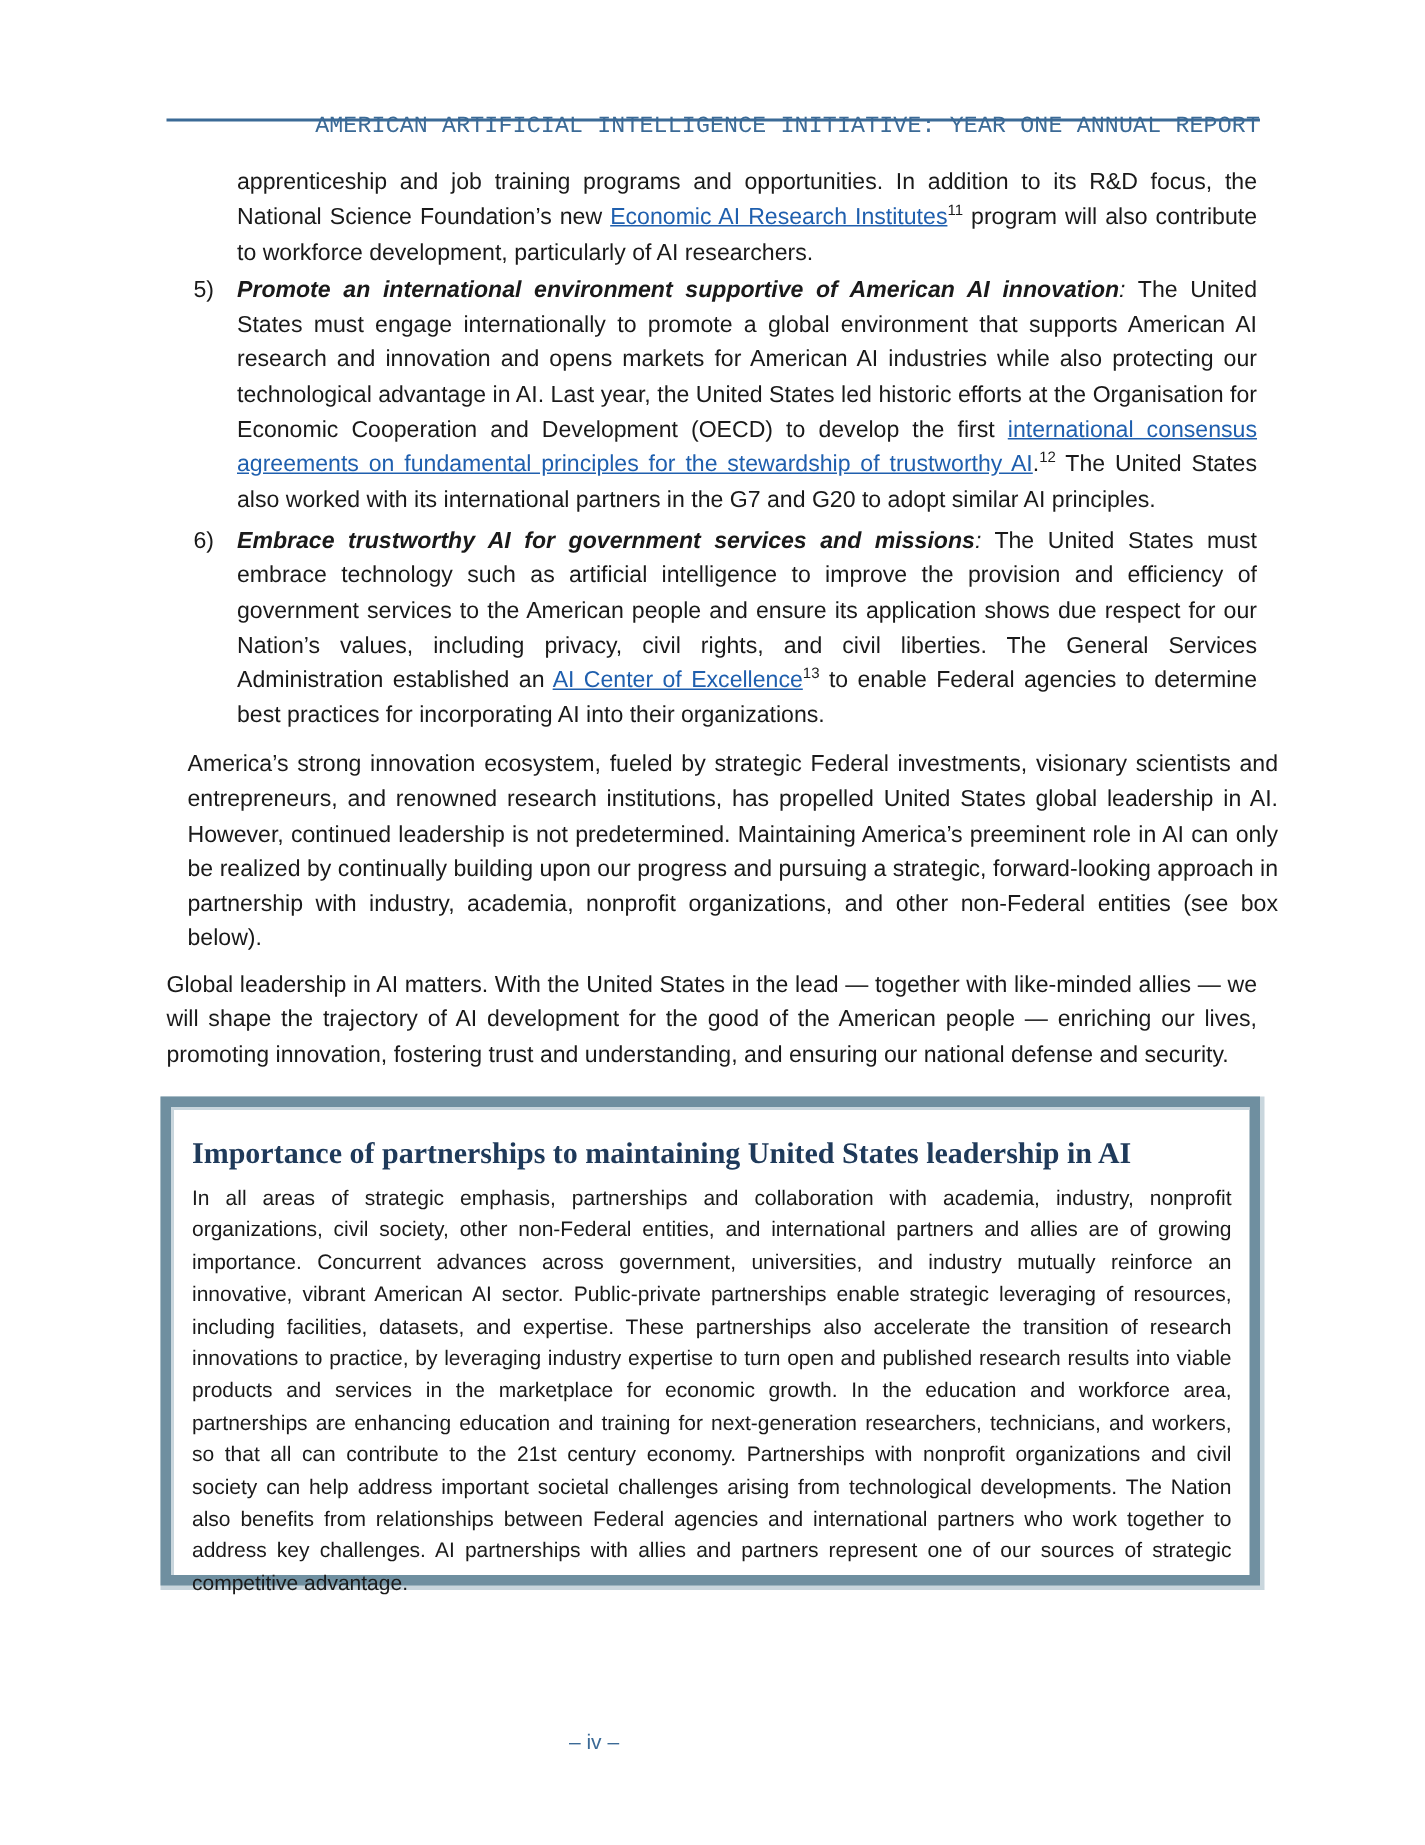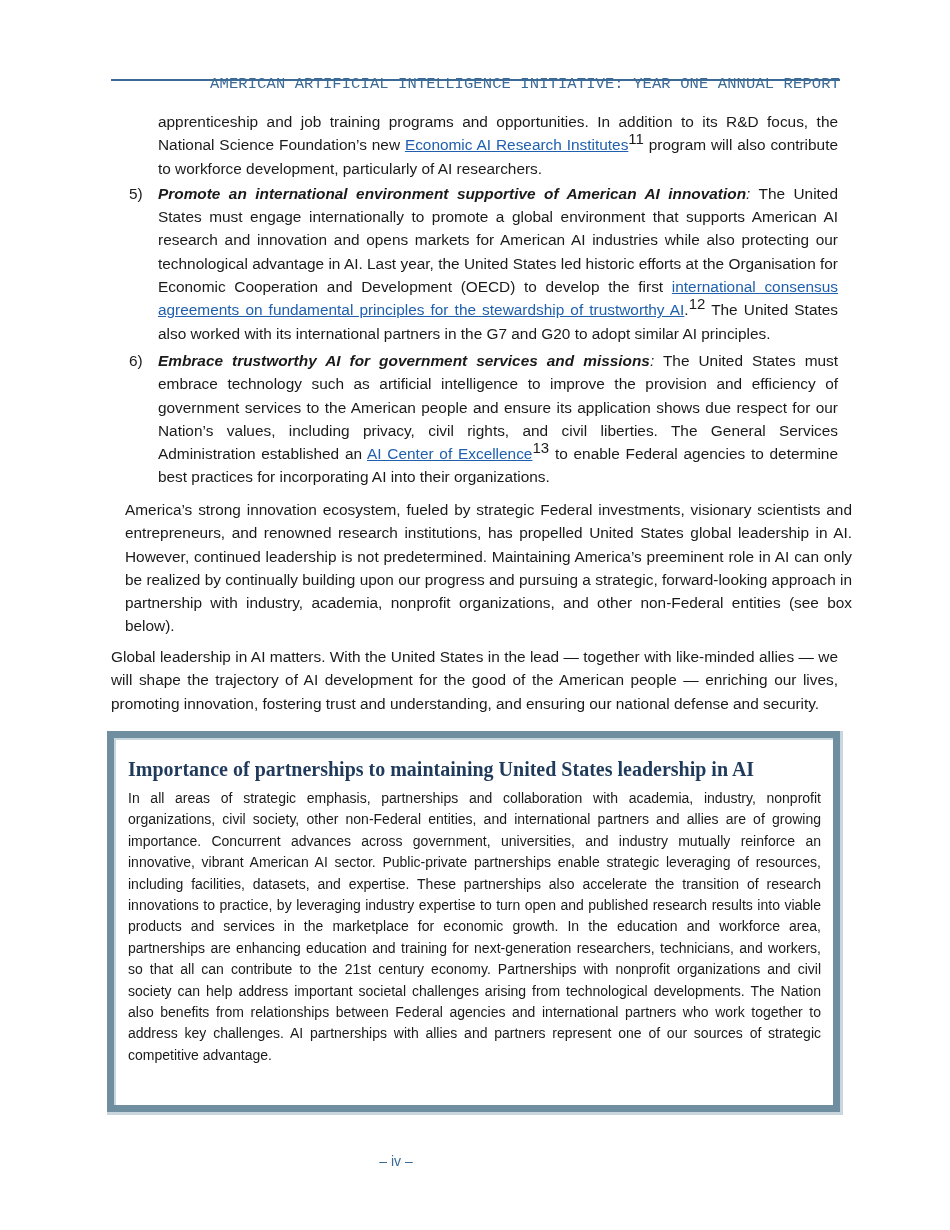--- a/index.html
+++ b/index.html
@@ -9,24 +9,24 @@
             font-family: Liberation Mono, monospace; font-size: 15.5px;
             color: #3b6a96; letter-spacing: 0.1px; margin-top: 20px; }
   .header-rule { position: absolute; left: 111px; top: 79px; width: 729px; height: 2px; background: #3b6a96; }
   .body-text { font-size: 15.4px; line-height: 23.3px; text-align: justify; }
   .list { position: absolute; left: 111px; top: 110px; width: 727px; }
   .list-cont { padding-left: 47px; }
   .list-item { position: relative; padding-left: 47px; margin-top: 2px; }
   .list-num { position: absolute; left: 18px; top: 0; }
   .lead { font-weight: bold; font-style: italic; }
   a.link { color: #1f5fae; text-decoration: underline; }
-  sup { font-size: 15px; line-height: 0; vertical-align: 6px; }
+  sup { font-size: 10px; line-height: 0; vertical-align: 6px; }
   .para1 { position: absolute; left: 125px; top: 498px; width: 727px; }
   .para2 { position: absolute; left: 111px; top: 645px; width: 727px; }
-  .box { position: absolute; left: 107px; top: 731px; width: 736px; height: 384px; box-sizing: border-box;
+  .box { position: absolute; left: 107px; top: 731px; width: 736px; height: 329px; box-sizing: border-box;
          background: #c9d6dd; }
   .box-inner-frame { position: absolute; left: 0; top: 0; right: 3px; bottom: 3px; background: #6f8fa0; }
   .box-content { position: absolute; left: 7px; top: 7px; right: 10px; bottom: 10px; background: #ffffff;
                  border-left: 2px solid #c9d6dd; border-top: 2px solid #c9d6dd; box-sizing: border-box;
                  padding: 16px 12px 0 12px; }
   .box-title { font-family: "Liberation Serif", "DejaVu Serif", serif; font-weight: bold; font-size: 20px;
                color: #1f3a5a; margin: 0 0 6px 0; line-height: 26px; }
   .box-text { font-size: 14px; line-height: 21.4px; text-align: justify; }
   .footer { position: absolute; left: 0; width: 792px; top: 1153px; text-align: center; color: #3b6a96; font-size: 14px; }
 </style>

